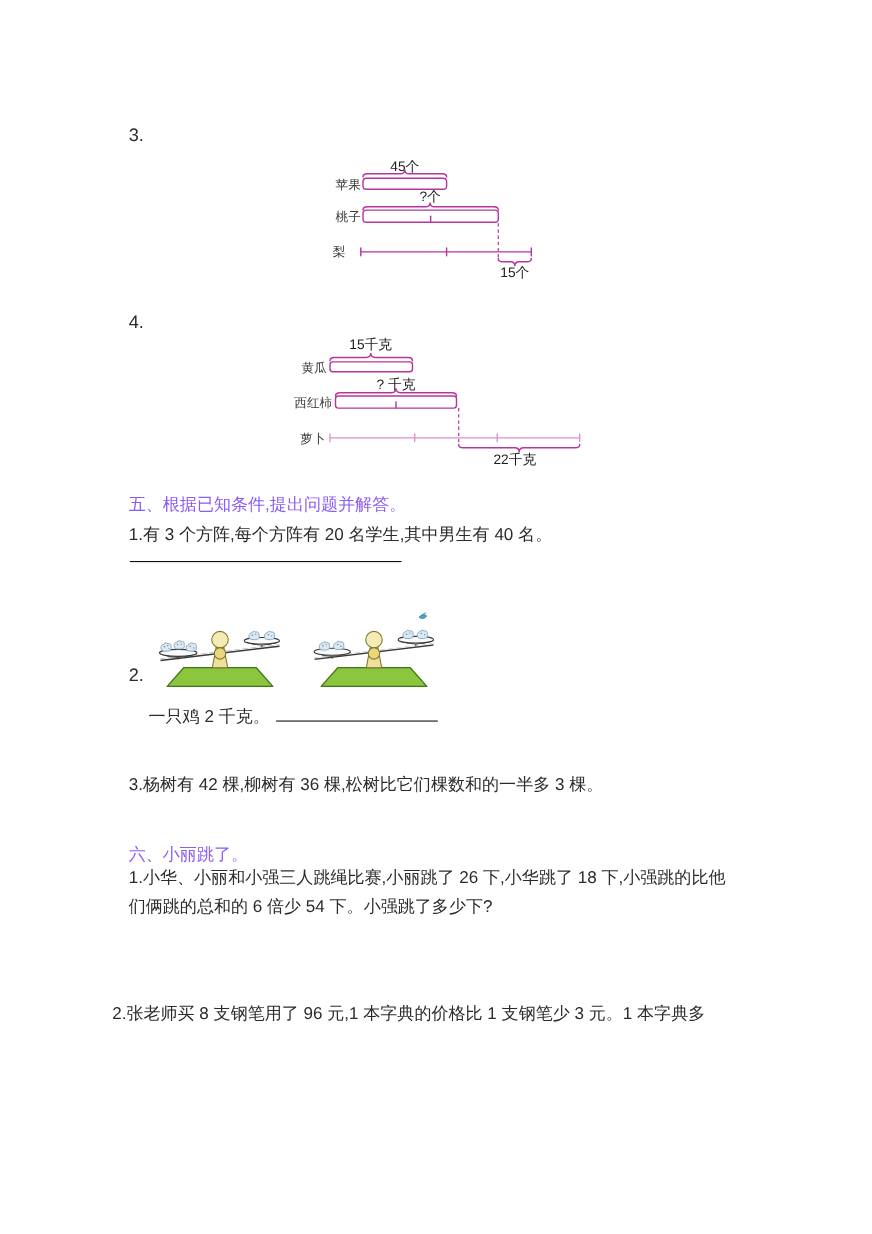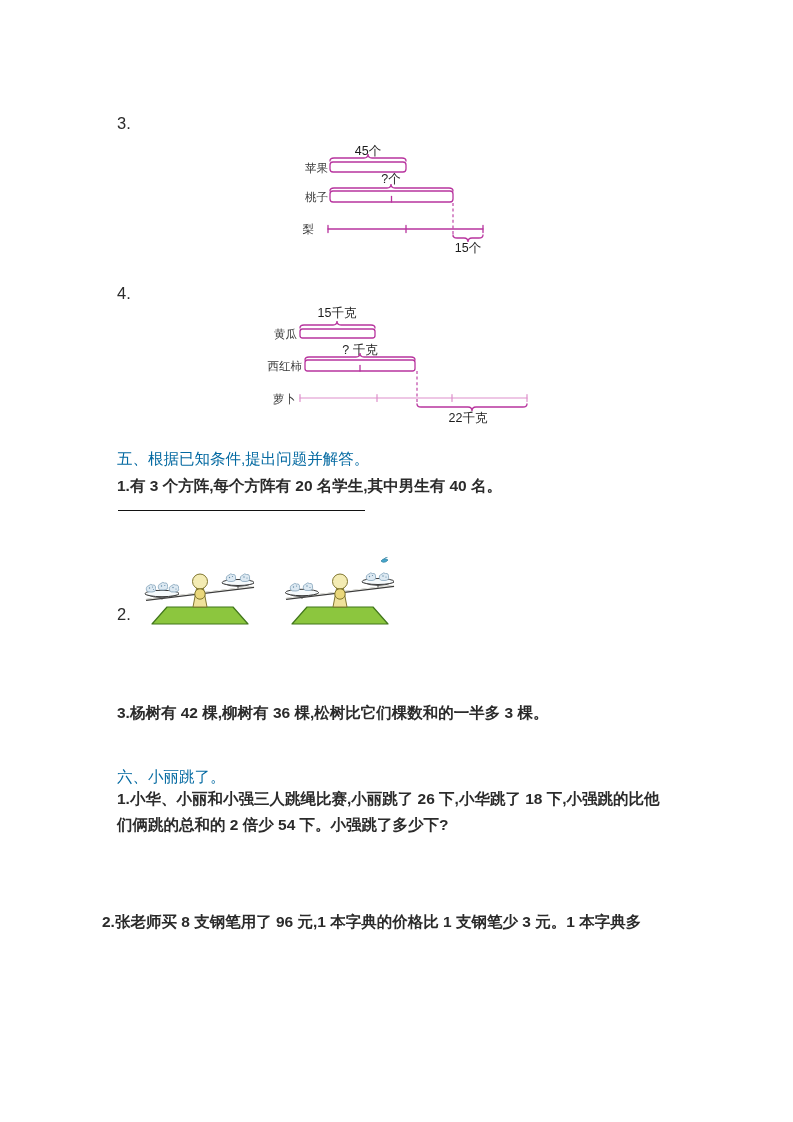--- a/index.html
+++ b/index.html
@@ -2,23 +2,23 @@
 <html><head>
 <meta charset="utf-8">
 <style>
   html,body { margin:0; padding:0; background:#fff; }
   .page {
     position:relative; width:793px; height:1122px; background:#ffffff;
     font-family:"Liberation Sans", sans-serif; color:#2b2b2b; overflow:hidden;
   }
   .abs { position:absolute; }
   .qnum { font-size:16.5px; color:#2b2b2b; }
-  .body-text { font-size:15.5px; color:#2b2b2b; white-space:nowrap;font-weight:bold; }
+  .body-text { font-size:15.5px; color:#2b2b2b; white-space:nowrap; }
   .two-line { line-height:26px; }
-  .heading { font-size:15.5px; color:#0369a1; white-space:nowrap; }
+  .heading { font-size:15.5px; color:#8b5cf6; white-space:nowrap; }
   .answer-line { border-bottom:1.7px solid #121212; }
   .blank-inline { display:inline-block; height:13px; width:147px; border-bottom:1.6px solid #121212; }
   svg text { font-family:"Liberation Sans", sans-serif; }
   .diag-label { font-size:11.5px; fill:#3a3a3a; }
   .diag-value { font-size:12.5px; fill:#1c1c1c; }
   .mag { stroke:#b8349e; fill:none; stroke-width:1.3; stroke-linecap:round; }
   .mag-light { stroke:#de8fcb; fill:none; stroke-width:1.2; stroke-linecap:round; }
   .dash { stroke:#b8349e; fill:none; stroke-width:1.1; stroke-dasharray:3 2.6; }
 </style>
 </head>
@@ -154,27 +154,30 @@
       </g>
       <g transform="translate(263,10)">
         <path d="M-4,1 Q-1,-3 3,0 Q1,2.5 -1.5,2.3 Q-3.5,2 -4,1 Z" fill="#48a6cc" stroke="#2a7d9e" stroke-width="0.7"></path>
         <path d="M-1,-0.5 Q0,-3.2 2.5,-2.6" fill="none" stroke="#2a7d9e" stroke-width="0.7"></path>
       </g>
     </g>
   </svg>
 
   <div class="abs qnum" style="left:117px;top:605px">2.</div>
 
+  <div class="abs body-text" style="left:135px;top:641px">
+    <span>一只鸡 2 千克。</span><span class="blank-inline" style="margin-left:6px"></span>
+  </div>
 
   <div class="abs body-text" style="left:117px;top:703px">3.杨树有 42 棵,柳树有 36 棵,松树比它们棵数和的一半多 3 棵。</div>
 
   <div class="abs heading" style="left:117px;top:767px">六、小丽跳了。</div>
 
   <div class="abs body-text two-line" style="left:117px;top:786px">
     <div>1.小华、小丽和小强三人跳绳比赛,小丽跳了 26 下,小华跳了 18 下,小强跳的比他</div>
-    <div>们俩跳的总和的 2 倍少 54 下。小强跳了多少下?</div>
+    <div>们俩跳的总和的 6 倍少 54 下。小强跳了多少下?</div>
   </div>
 
   <div class="abs body-text two-line" style="left:102px;top:909px">
     <div>2.张老师买 8 支钢笔用了 96 元,1 本字典的价格比 1 支钢笔少 3 元。1 本字典多</div>
   </div>
 
 </div>
 
 </body></html>

